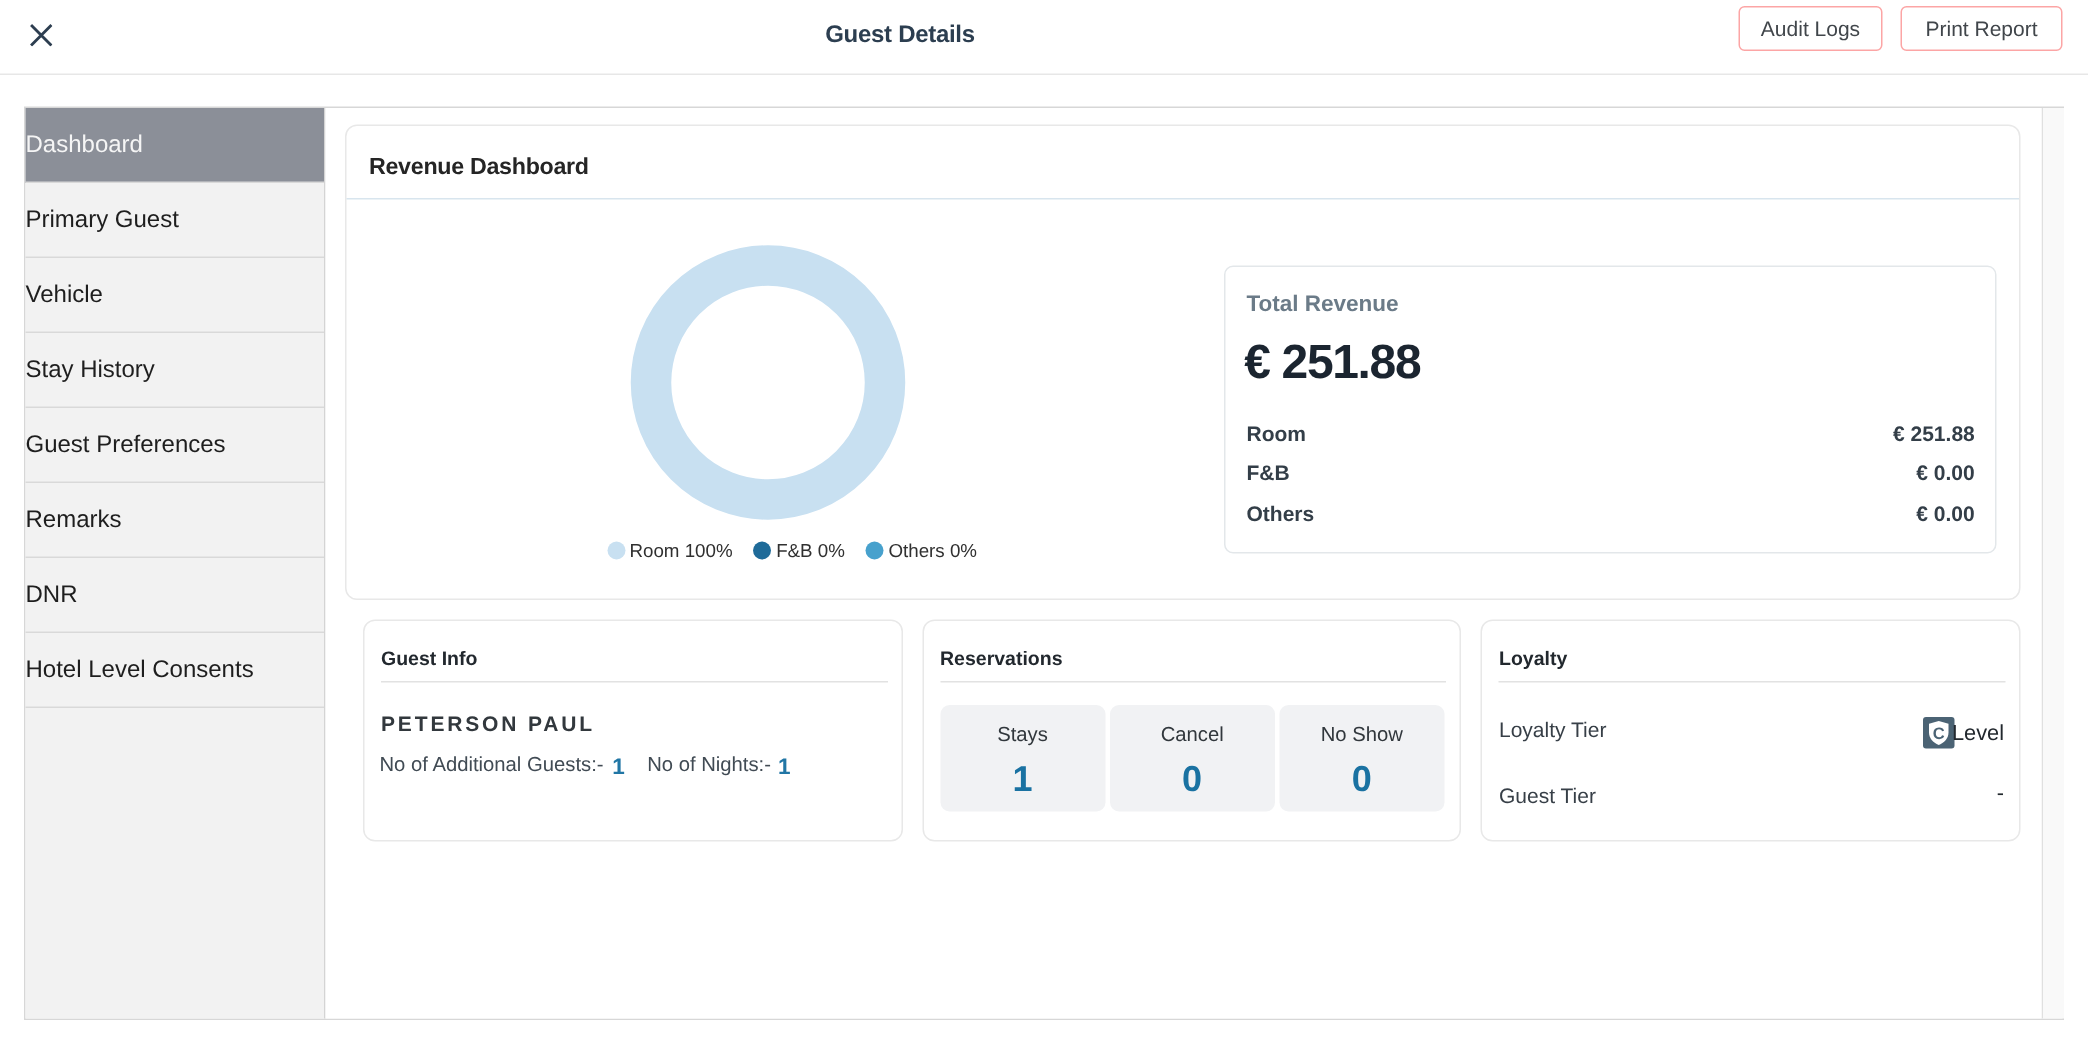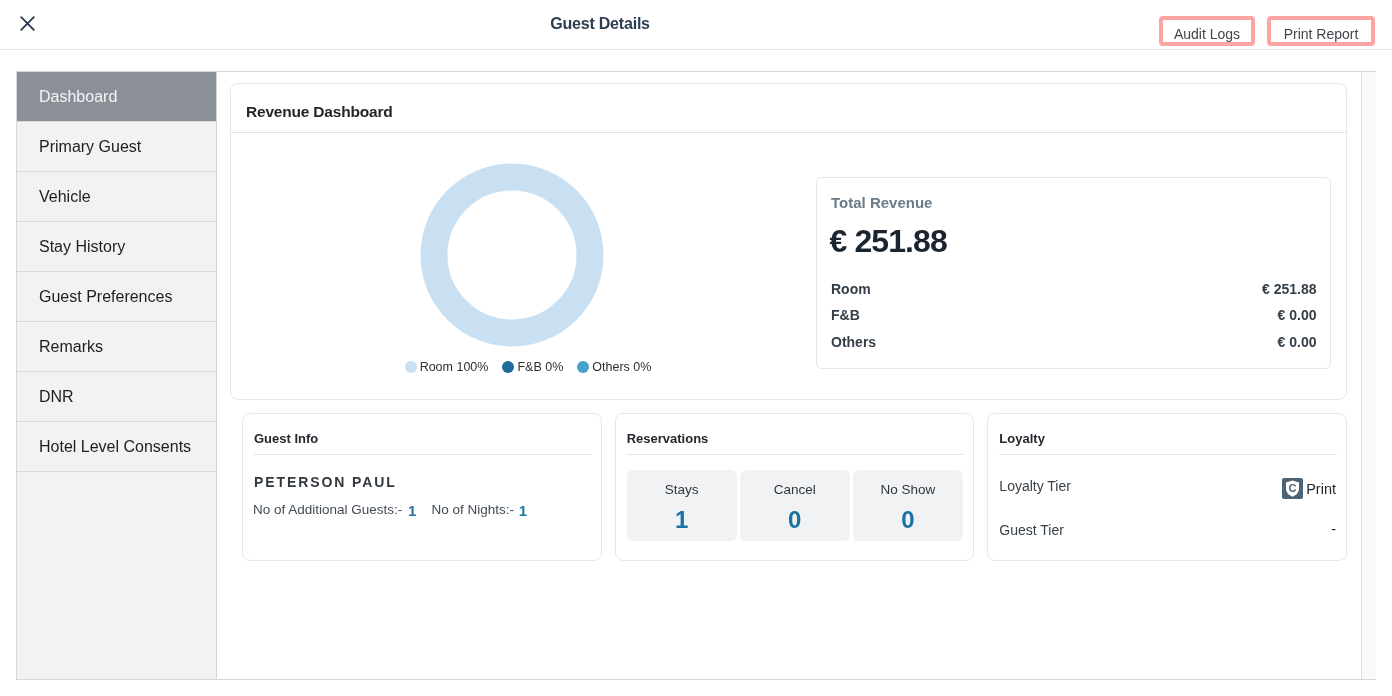--- a/index.html
+++ b/index.html
@@ -2,28 +2,28 @@
 <html><head>
 <meta charset="utf-8">
 <style>
   * { margin:0; padding:0; box-sizing:border-box; }
   html,body { width:1392px; height:696px; background:#fff; font-family:"Liberation Sans", sans-serif; overflow:hidden; }
 
   
   .header { position:absolute; left:0; top:0; width:1392px; height:50px; background:#fff; border-bottom:1px solid #e7e7e7; }
   .closex { position:absolute; left:20px; top:16px; width:15px; height:15px; }
   .htitle { position:absolute; left:600px; top:15px; transform:translateX(-50%); font-size:16px; font-weight:bold; letter-spacing:-0.2px; color:#2c3e50; white-space:nowrap; }
-  .hbtn { position:absolute; top:16px; height:30px; background:#fff; border:4px solid #fca5a5; border-radius:4px; font-size:14px; color:#41464b; text-align:center; line-height:28px; }
+  .hbtn { position:absolute; top:4px; height:30px; background:#fff; border:1px solid #fca5a5; border-radius:4px; font-size:14px; color:#41464b; text-align:center; line-height:28px; }
   .btn-audit { left:1159px; width:96px; }
   .btn-print { left:1267px; width:108px; }
 
   
   .shell { position:absolute; left:16px; top:71px; width:1360px; height:609px; border:1px solid #d7d7d7; display:flex; }
   .sidebar { width:200px; background:#f2f2f2; border-right:1px solid #d4d4d4; flex:none; }
-  .sitem { height:50px; line-height:49px; padding-left:22px; font-size:16px; color:#1e1e1e; border-bottom:1px solid #d9d9d9; }
+  .sitem { height:50px; line-height:49px; font-size:16px; color:#1e1e1e; border-bottom:1px solid #d9d9d9; }
   .sitem.sel { background:#8b8f98; color:#f5f5f5; }
   .main { width:1144px; background:#fff; position:relative; flex:none; }
   .track { width:15px; background:#f9f9f9; border-left:1px solid #e0e0e0; flex:none; }
 
   
   .card { background:#fff; border:1px solid #e8e8e8; border-radius:8px; }
   .card1 { position:absolute; left:13px; top:11px; width:1117px; height:317px; }
   .card1 .chead { height:49px; border-bottom:1px solid #d8e5ee; line-height:55px; padding-left:15px; font-size:15.5px; font-weight:bold; letter-spacing:-0.2px; color:#252525; }
   .donut { position:absolute; left:189px; top:79px; }
   .legend { position:absolute; left:17px; top:276px; width:560px; text-align:center; font-size:12.5px; color:#303030; white-space:nowrap; }
@@ -122,20 +122,20 @@
         </div>
         <div class="card bcard">
           <div class="bhead">Loyalty</div>
           <div class="lrow-l" style="top:63.5px">Loyalty Tier</div>
           <div class="badge">
             <svg width="21" height="21" viewBox="0 0 21 21">
               <path d="M10.5 2.6 L17 4.5 V10.2 C17 14.2 14.4 17.1 10.5 18.7 C6.6 17.1 4 14.2 4 10.2 V4.5 Z" fill="#fff"></path>
               <text x="10.5" y="14.4" font-size="11" font-weight="bold" fill="#4b6374" text-anchor="middle" font-family="Liberation Sans, sans-serif">C</text>
             </svg>
           </div>
-          <div class="clubtxt">Print</div>
+          <div class="clubtxt">Level</div>
           <div class="lrow-l" style="top:108px">Guest Tier</div>
           <div class="clubtxt" style="top:107px">-</div>
         </div>
       </div>
     </div>
     <div class="track"></div>
   </div>
 
 </body></html>

